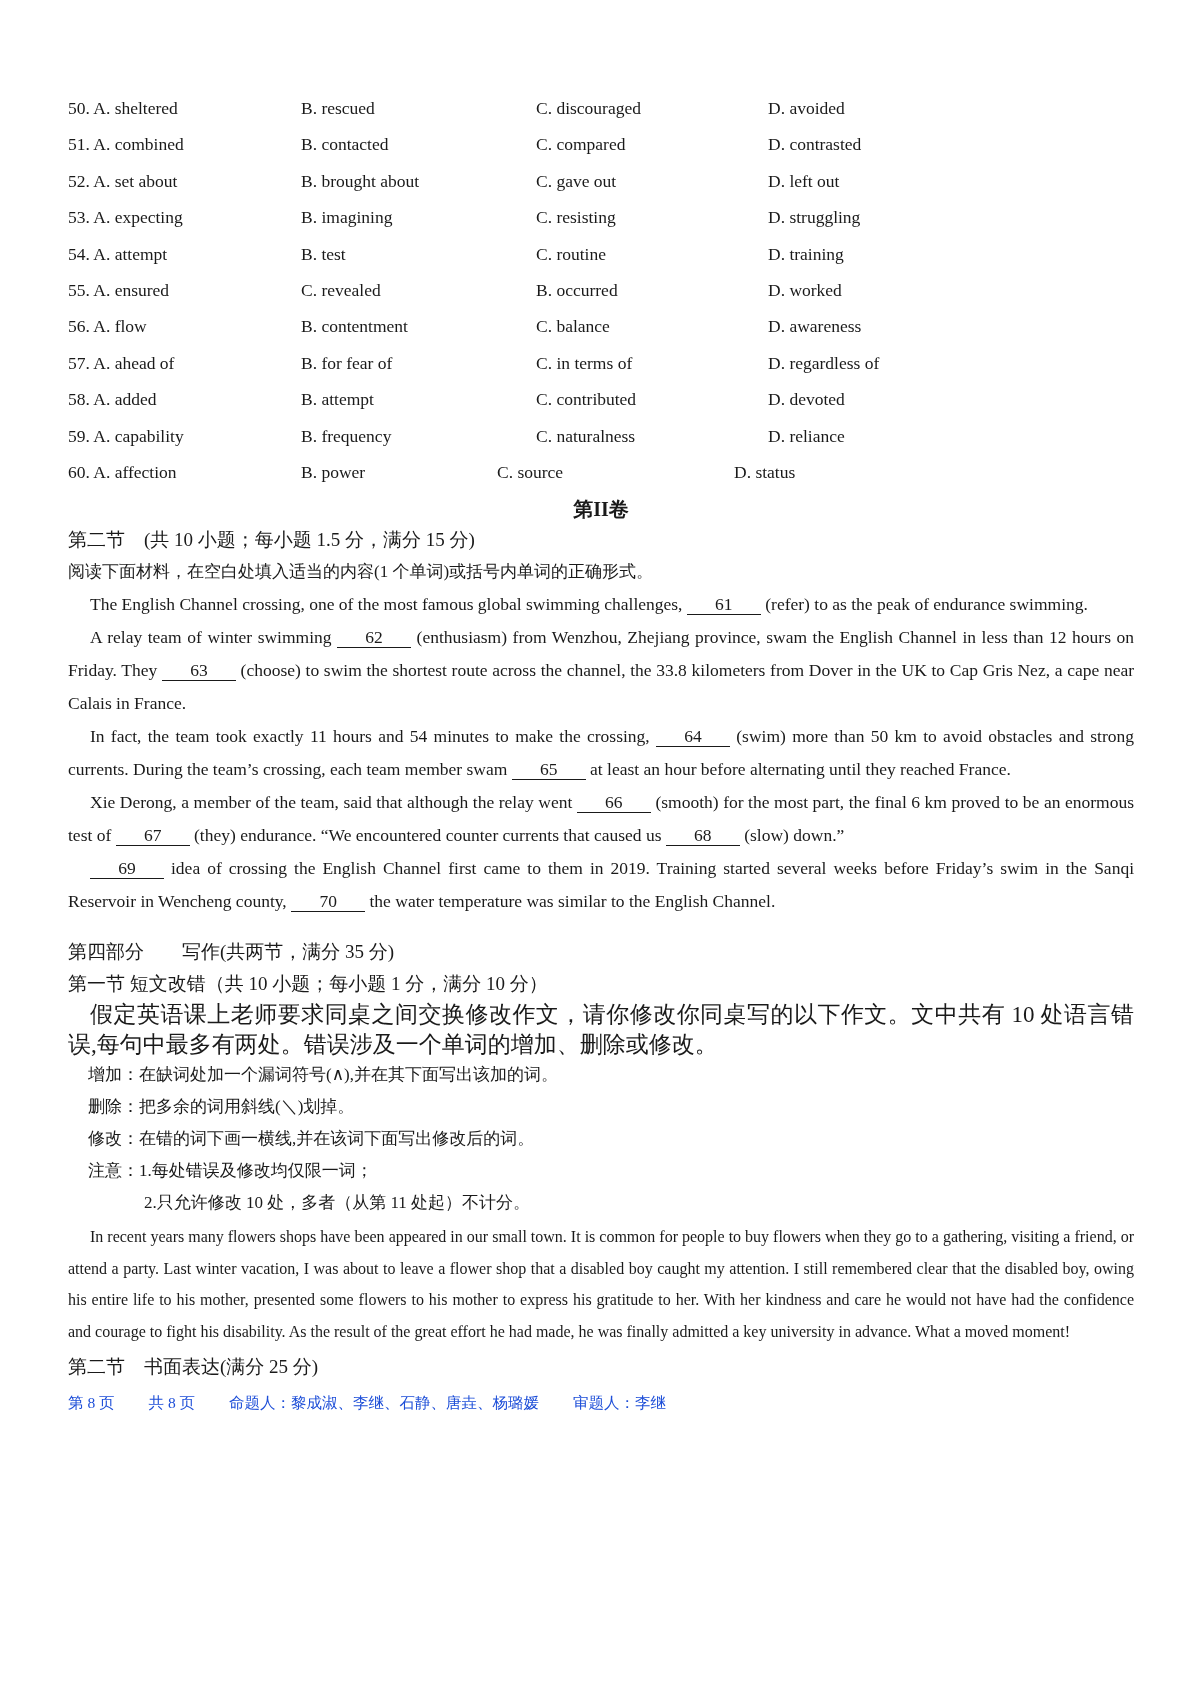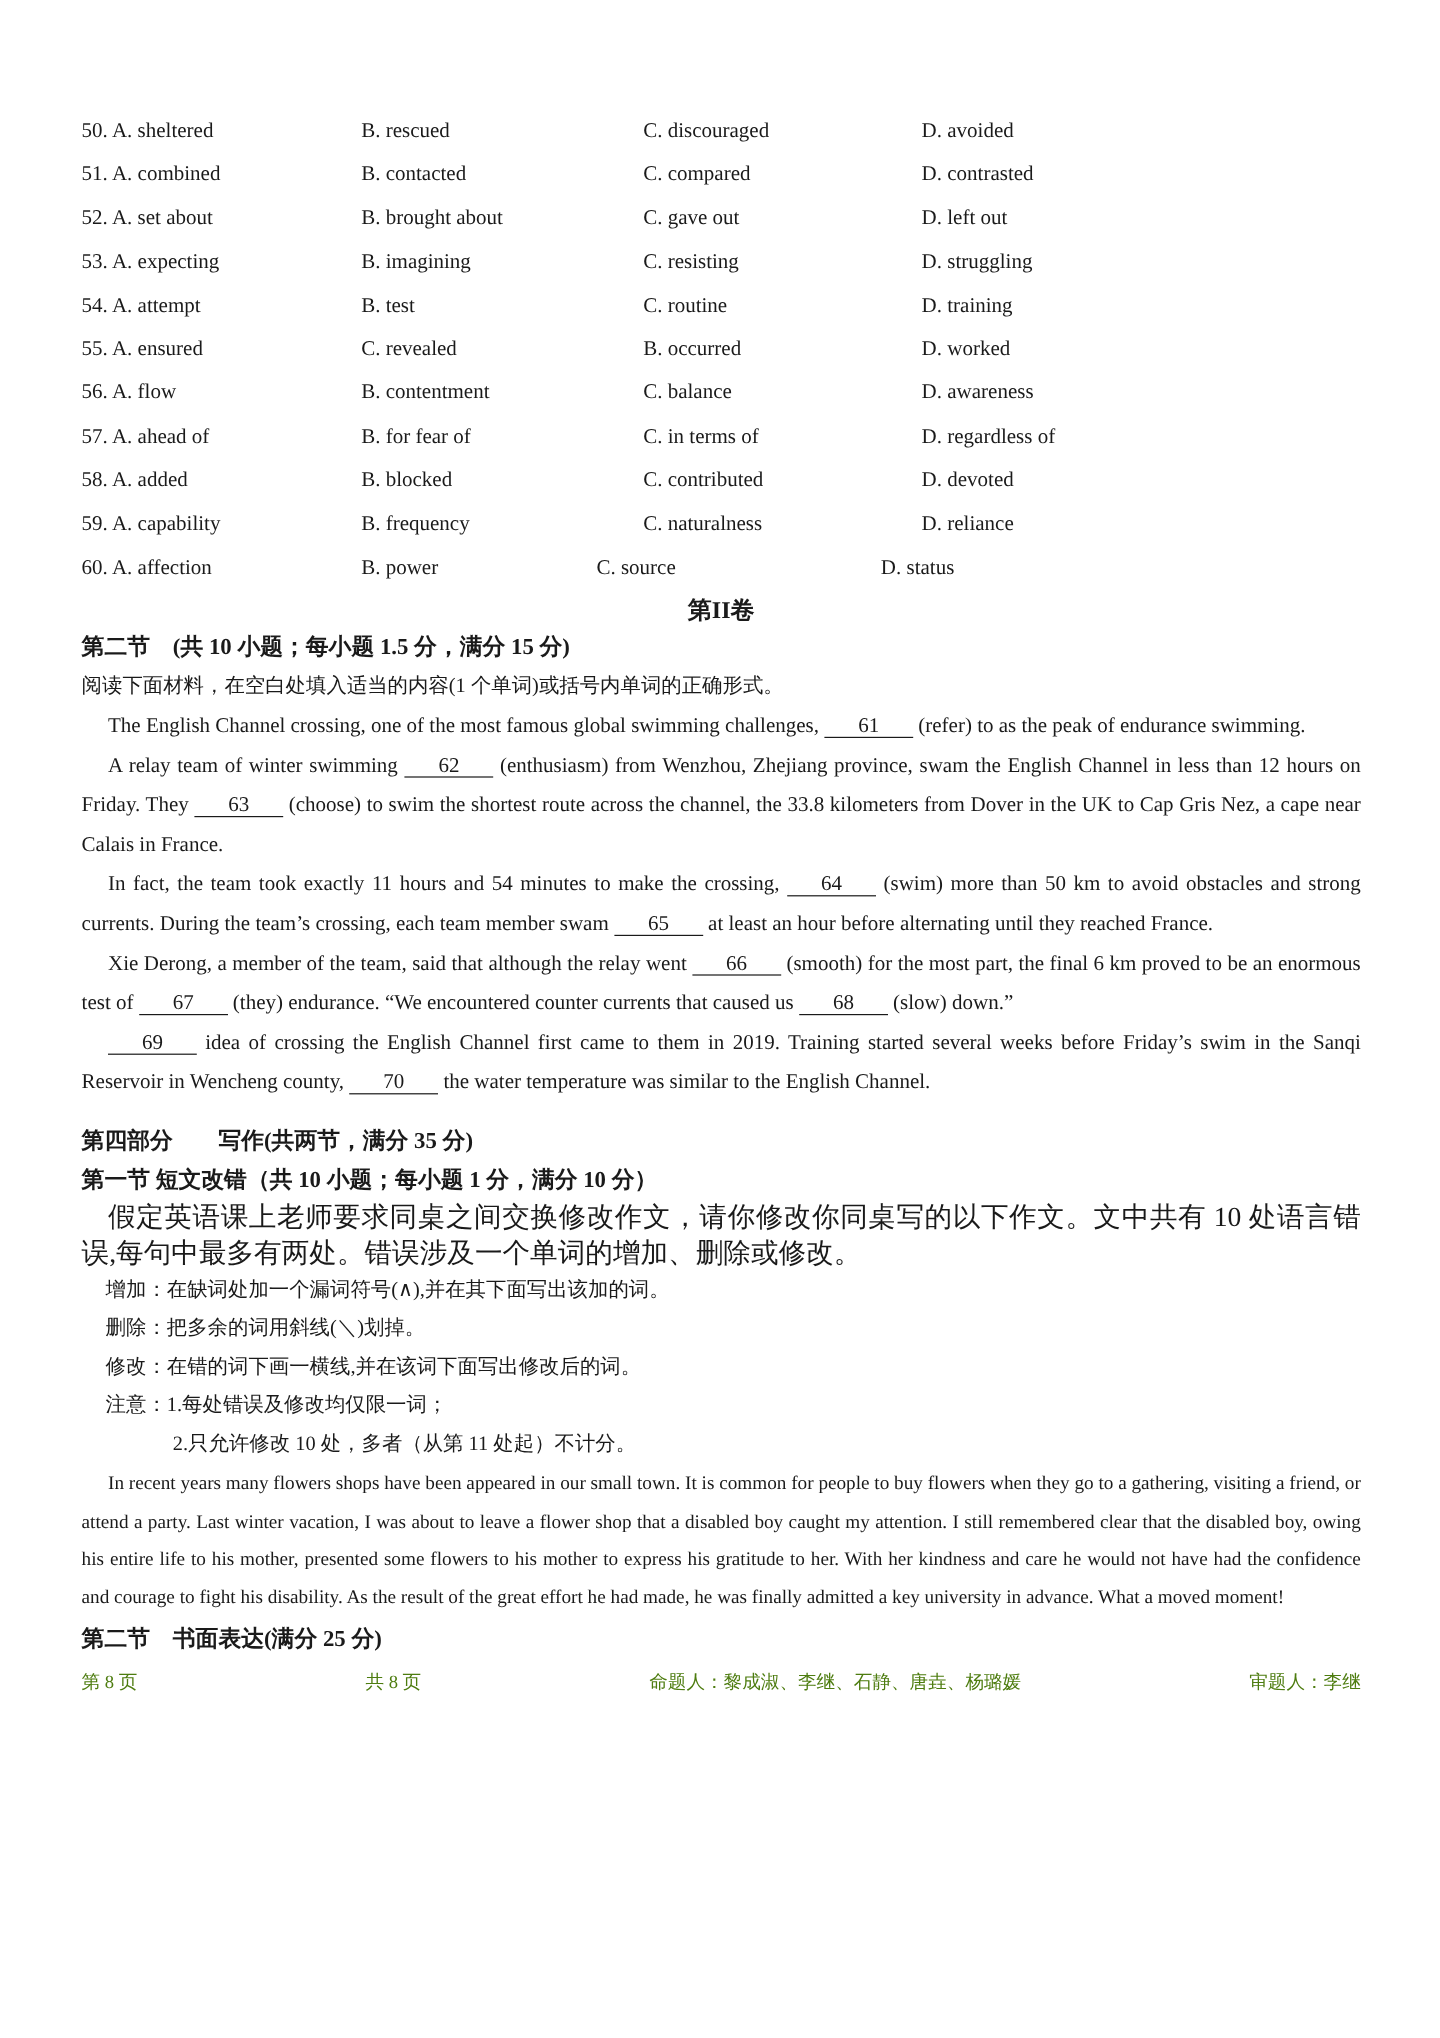--- a/index.html
+++ b/index.html
@@ -9,40 +9,40 @@
     box-sizing:border-box;padding:90px 66px 15px 68px;position:relative;overflow:hidden;
   }
   
   .mcq{display:block;}
   .mcq-row{display:grid;grid-template-columns:233px 235px 232px 1fr;line-height:36.4px;font-size:17.5px;}
   .mcq-row .cell{white-space:nowrap;}
   .mcq-row.last .cell-c{margin-left:-39px;}
   .mcq-row.last .cell-d{margin-left:-34px;}
   
   .volume{margin:4px 0 0;text-align:center;font-size:20px;font-weight:700;line-height:30px;}
-  .sec{margin:0;font-size:19px;font-weight:700;line-height:32px;}
+  .sec{margin:0;font-size:19px;font-weight:400;line-height:32px;}
   .sec.gap-top{margin-top:18px;}
   
   .instr{margin:0;font-size:17px;line-height:32px;}
   .para{margin:0;font-size:17.5px;line-height:33px;text-align:justify;}
   .indent{text-indent:22px;}
   .blank{
     display:inline-block;min-width:66px;text-align:center;
     border-bottom:1.4px solid #1a1a1a;line-height:20px;text-indent:0;
     padding:0 4px;
   }
   .intro{margin:0;font-size:23px;line-height:29.5px;text-align:justify;}
   .rule{margin:0 0 0 20px;font-size:17px;line-height:32px;}
   .rule.note2{margin-left:76px;}
   .essay{margin:2px 0 0;font-size:16px;line-height:31.5px;text-align:justify;}
   .sec.final{margin-top:4px;}
   
   .footer{
-    margin-top:8px;display:flex;justify-content:space-between;
-    font-size:15.5px;line-height:24px;color:#4d7c0f;
+    margin-top:8px;display:flex;justify-content:flex-start;gap:34px;
+    font-size:15.5px;line-height:24px;color:#1d4ed8;
   }
   .footer span{white-space:nowrap;}
 </style>
 </head>
 <body>
 
 <div class="page">
 
   <section class="mcq" id="mcq-block">
       <div class="mcq-row">
@@ -88,21 +88,21 @@
         <span class="cell cell-d">D. awareness</span>
       </div>
       <div class="mcq-row">
         <span class="cell cell-a">57. A. ahead of</span>
         <span class="cell cell-b">B. for fear of</span>
         <span class="cell cell-c">C. in terms of</span>
         <span class="cell cell-d">D. regardless of</span>
       </div>
       <div class="mcq-row">
         <span class="cell cell-a">58. A. added</span>
-        <span class="cell cell-b">B. blocked</span>
+        <span class="cell cell-b">B. attempt</span>
         <span class="cell cell-c">C. contributed</span>
         <span class="cell cell-d">D. devoted</span>
       </div>
       <div class="mcq-row">
         <span class="cell cell-a">59. A. capability</span>
         <span class="cell cell-b">B. frequency</span>
         <span class="cell cell-c">C. naturalness</span>
         <span class="cell cell-d">D. reliance</span>
       </div>
       <div class="mcq-row last">

